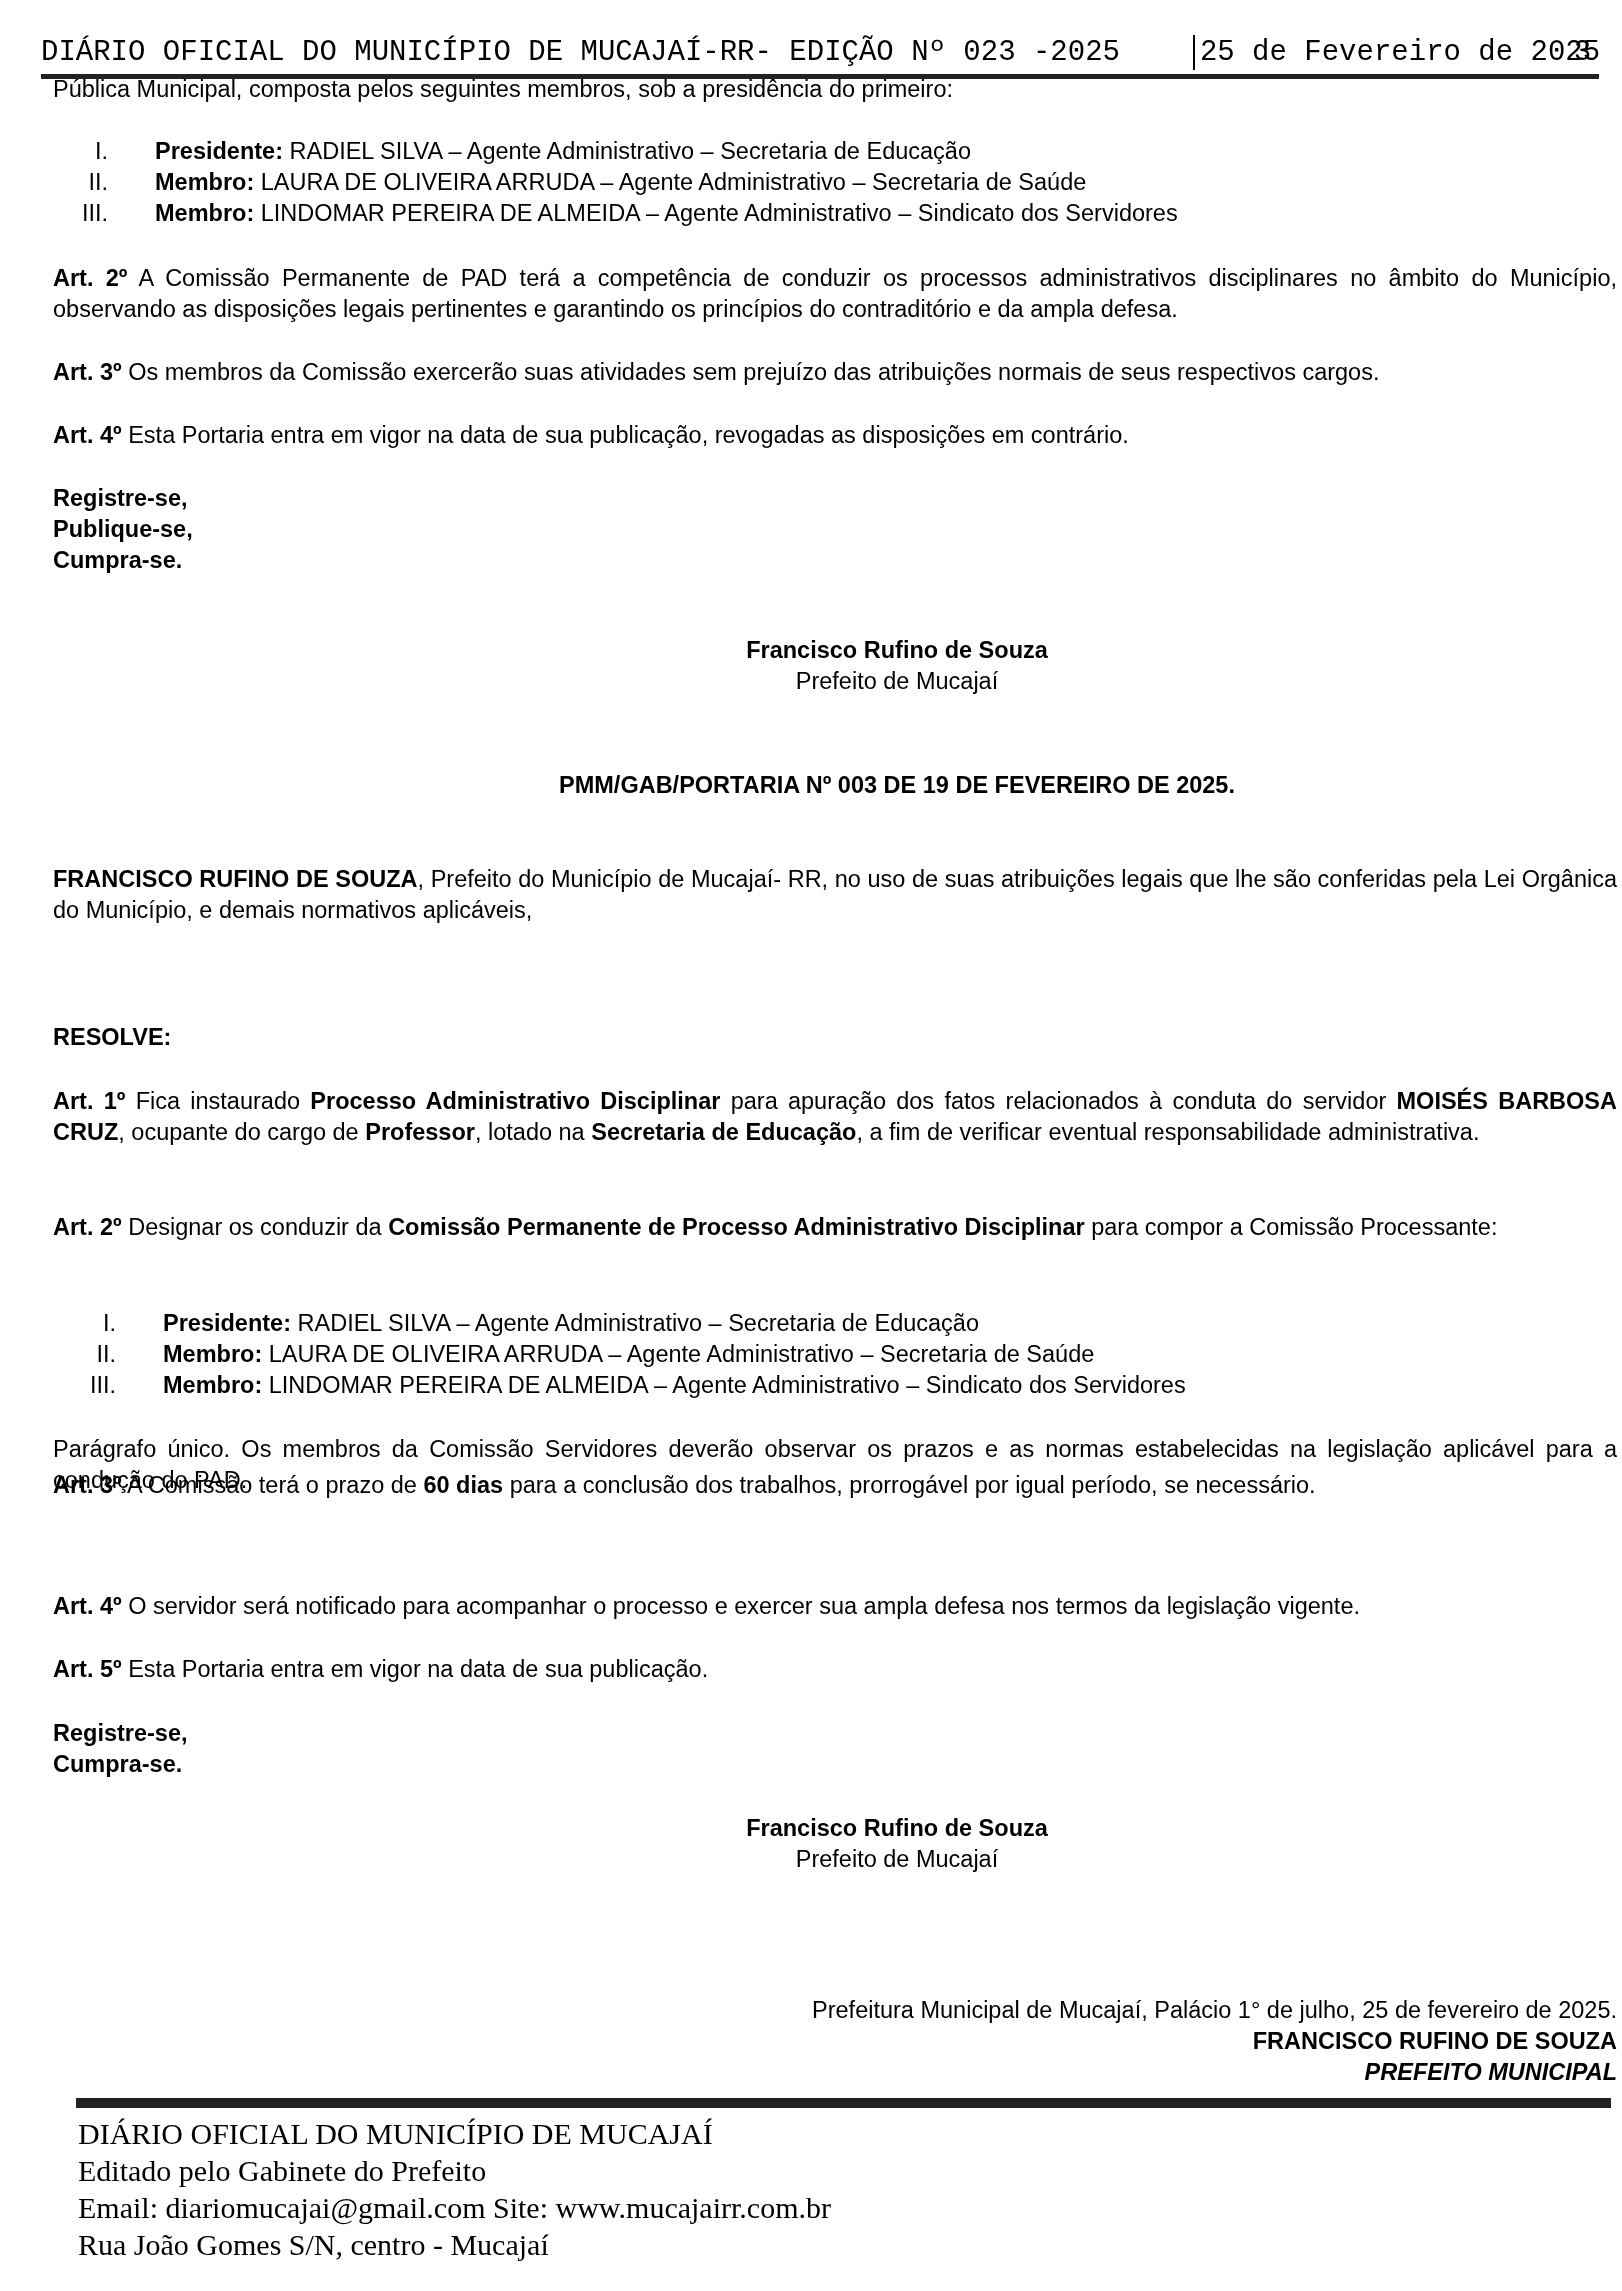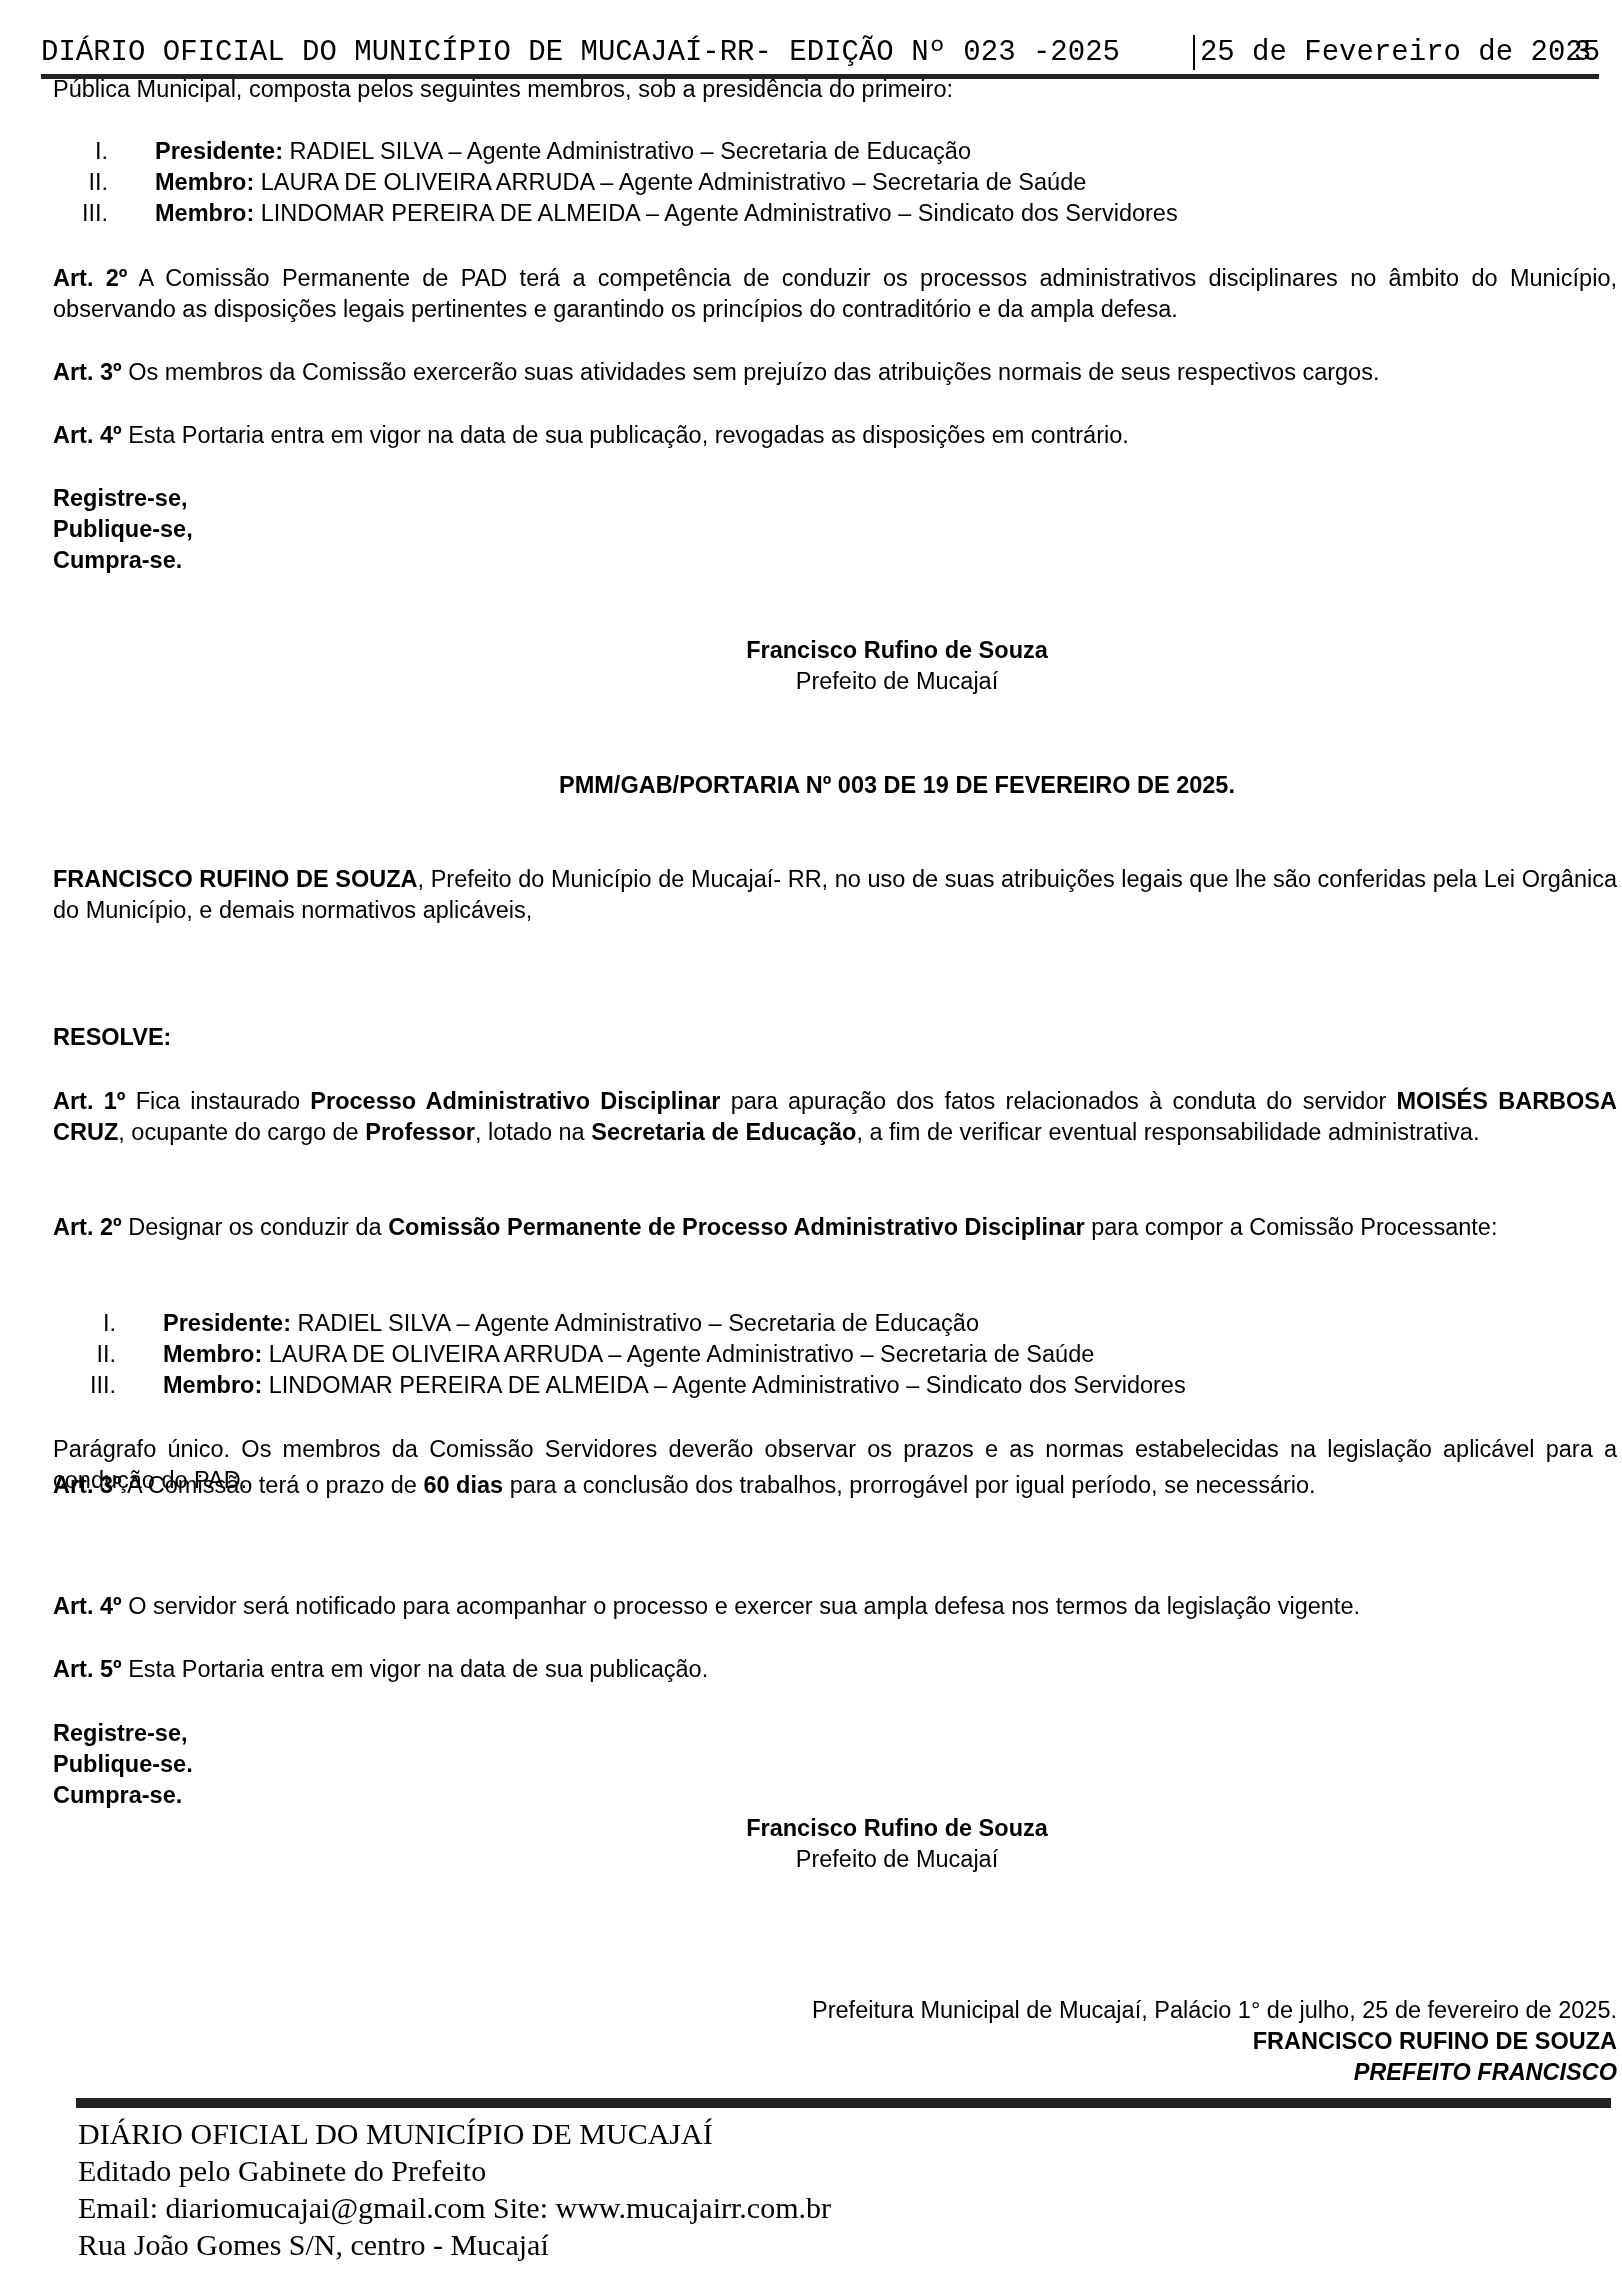--- a/index.html
+++ b/index.html
@@ -86,33 +86,32 @@
     </div>
 </div>
 
 <div class="blk just" style="top:1434px;">Parágrafo único. Os membros da Comissão Servidores deverão observar os prazos e as normas estabelecidas na legislação aplicável para a condução do PAD.</div>
 <div class="blk" style="top:1470px;"><b>Art. 3º</b><span> A Comissão terá o prazo de </span><b>60 dias</b><span> para a conclusão dos trabalhos, prorrogável por igual período, se necessário.</span></div>
 <div class="blk" style="top:1591px;"><b>Art. 4º</b><span> O servidor será notificado para acompanhar o processo e exercer sua ampla defesa nos termos da legislação vigente.</span></div>
 <div class="blk" style="top:1654px;"><b>Art. 5º</b><span> Esta Portaria entra em vigor na data de sua publicação.</span></div>
 
 <div class="blk" style="top:1718px; font-weight:bold;">
   <div>Registre-se,</div>
-    <div>Publique-se.</div>
     <div>Cumpra-se.</div>
 </div>
 
 <div class="blk center" style="top:1813px; left:0; width:1794px;">
   <div style="font-weight:bold;">Francisco Rufino de Souza</div>
   <div>Prefeito de Mucajaí</div>
 </div>
 
 <div class="blk right" style="top:1995px; left:0; width:1617px;">
   <div>Prefeitura Municipal de Mucajaí, Palácio 1° de julho, 25 de fevereiro de 2025.</div>
   <div style="font-weight:bold;">FRANCISCO RUFINO DE SOUZA</div>
-  <div style="font-weight:bold; font-style:italic;">PREFEITO FRANCISCO</div>
+  <div style="font-weight:bold; font-style:italic;">PREFEITO MUNICIPAL</div>
 </div>
 
 <div class="footbar"></div>
 <div class="foot">
   <div>DIÁRIO OFICIAL DO MUNICÍPIO DE MUCAJAÍ</div>
   <div>Editado pelo Gabinete do Prefeito</div>
   <div>Email: diariomucajai@gmail.com Site: www.mucajairr.com.br</div>
   <div>Rua João Gomes S/N, centro - Mucajaí</div>
 </div>
 

